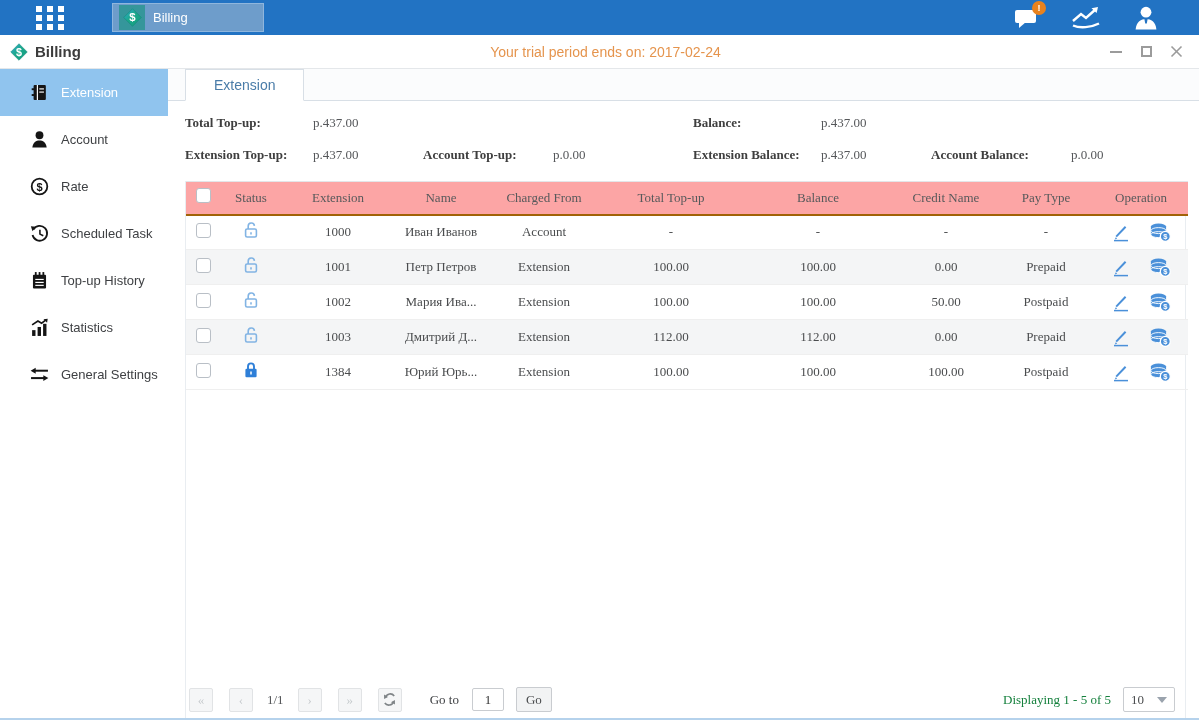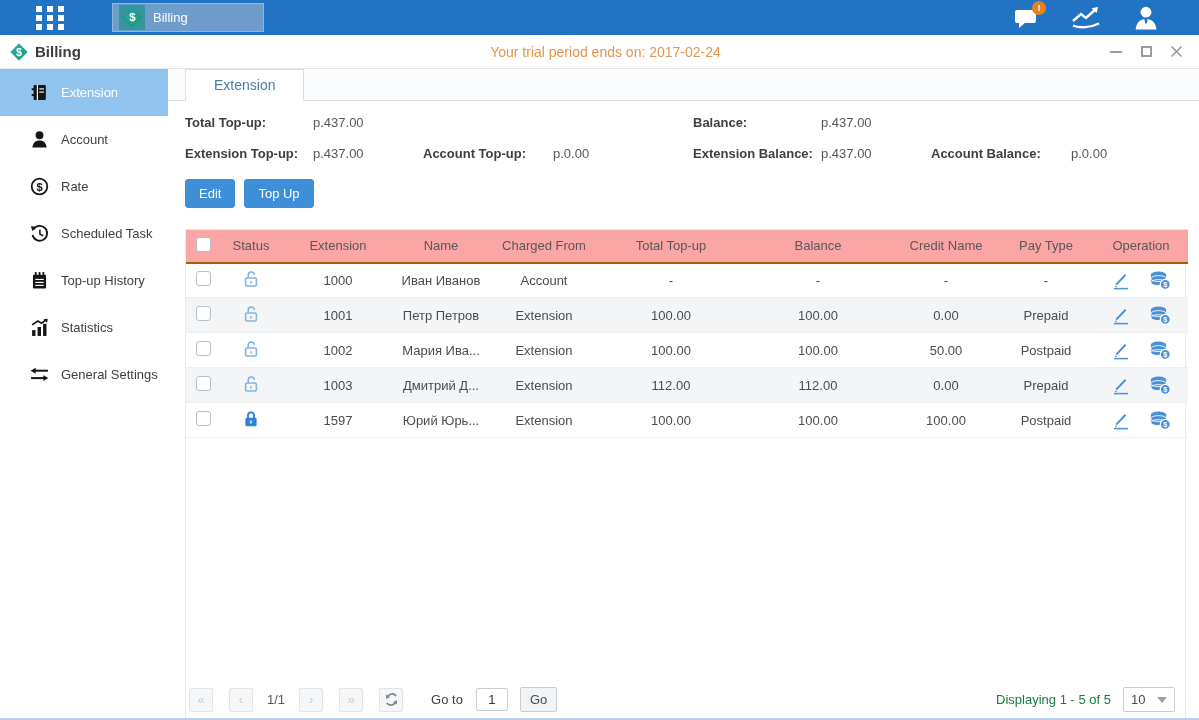--- a/index.html
+++ b/index.html
@@ -45,21 +45,21 @@
   .side-icon { width:19px; height:19px; display:flex; align-items:center; justify-content:center; flex:0 0 auto; }
 
   .main-area { flex:1; display:flex; flex-direction:column; min-width:0; }
 
   
   .tabbar { height:32px; flex:0 0 auto; background:#fbfcfd; border-bottom:1px solid #d8dfe6; display:flex; padding-left:17px; }
   .tab { height:32px; margin-bottom:-1px; padding:0 28px; line-height:31px; font-size:14px; cursor:pointer; }
   .tab.active { background:#fff; border:1px solid #d8dfe6; border-bottom:1px solid #fff; color:#4a7ca8; }
 
   
-  .content { flex:1; display:flex; flex-direction:column; padding:14px 13px 0 17px; min-height:0; background:#fff; }
+  .content { flex:1; display:flex; flex-direction:column; padding:14px 13px 0 17px; min-height:0; background:#fff;font-family:Liberation Serif, serif; }
 
   .summary { display:grid; grid-template-columns:128px 110px 130px 140px 128px 110px 140px 1fr; row-gap:16px; margin-bottom:18px; }
   .s-label { font-weight:bold; color:#3f3f3f; }
   .s-value { color:#55575a; }
 
   .btn-row { display:flex; gap:9px; margin-bottom:21px; }
   .btn-blue {
     background:#3f8ed8; color:#fff; border:1px solid #3f8ed8; border-radius:3px;
     font-size:13px; padding:6px 13px; cursor:pointer; font-family:inherit;
   }
@@ -316,24 +316,20 @@
           <span class="s-label">Extension Top-up:</span>
           <span class="s-value">p.437.00</span>
           <span class="s-label">Account Top-up:</span>
           <span class="s-value">p.0.00</span>
           <span class="s-label">Extension Balance:</span>
           <span class="s-value">p.437.00</span>
           <span class="s-label">Account Balance:</span>
           <span class="s-value">p.0.00</span>
         </div>
 
-        <div class="btn-row">
-          <button class="btn-blue">Edit</button>
-          <button class="btn-blue">Top Up</button>
-        </div>
 
         <div class="grid-panel">
           <table class="grid">
             <colgroup>
               <col style="width:34px">
                 <col style="width:62px">
                 <col style="width:112px">
                 <col style="width:94px">
                 <col style="width:112px">
               <col style="width:142px">
@@ -473,21 +469,21 @@
                 </span>
                   </td>
               </tr>
               <tr>
                 <td><span class="chk"></span></td>
                 <td><span class="lock-btn">
                       <svg width="20" height="20">
                         <use href="#sym-lock-closed"></use>
                       </svg>
                     </span></td>
-                <td>1597</td>
+                <td>1384</td>
                 <td>Юрий Юрь...</td>
                 <td>Extension</td>
                 <td>100.00</td>
                 <td>100.00</td>
                 <td>100.00</td>
                 <td>Postpaid</td>
                 <td>
                     <span class="op-cell">
                   <span class="op-icon">
                         <svg width="20" height="20">

